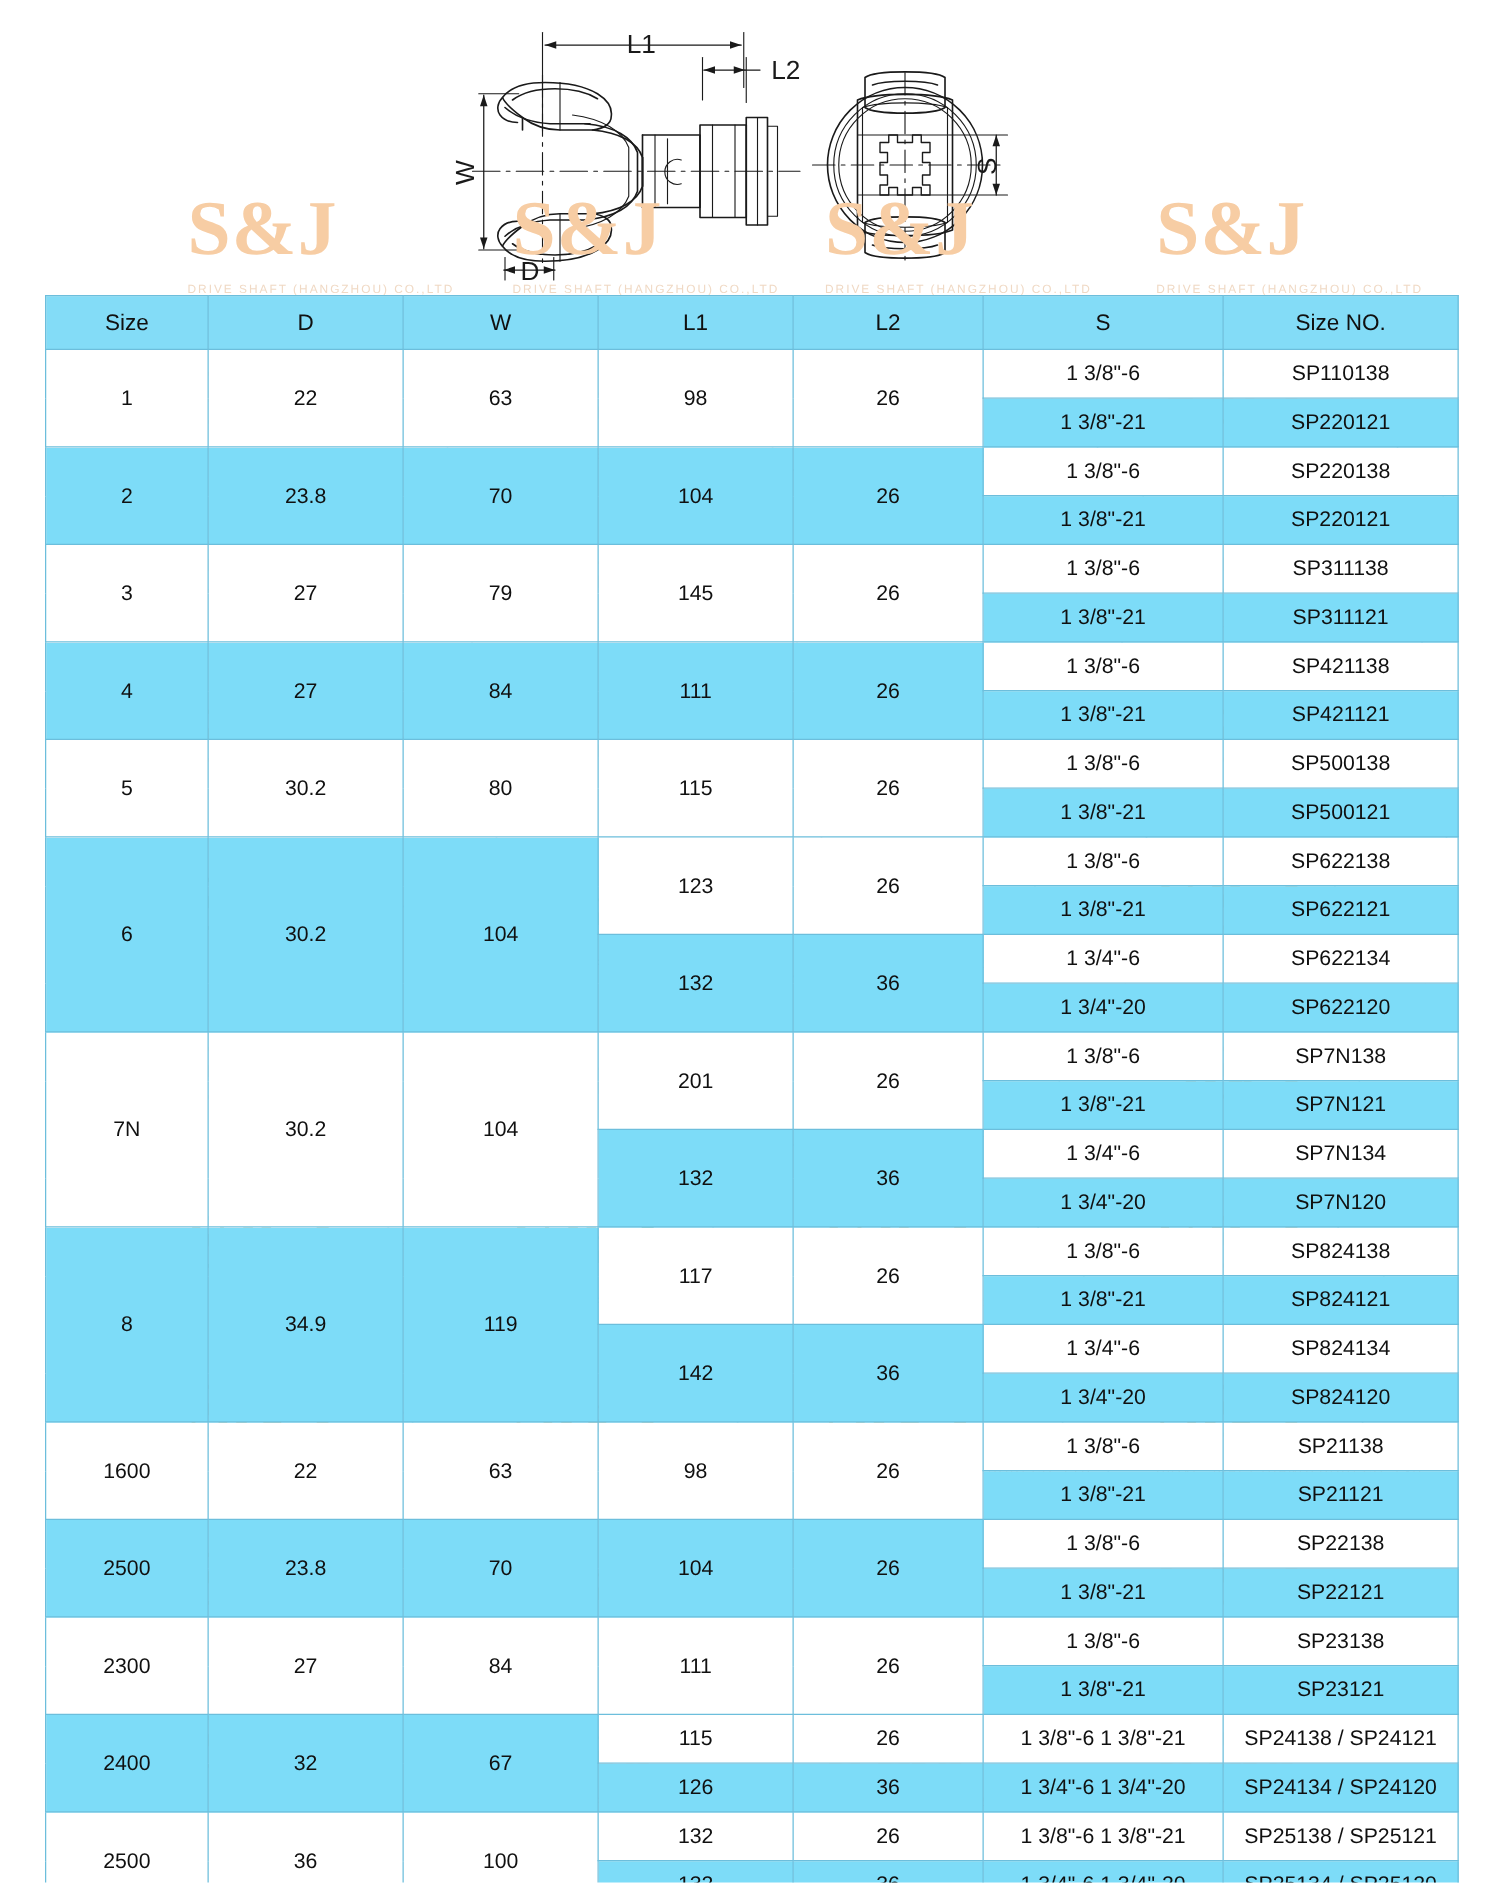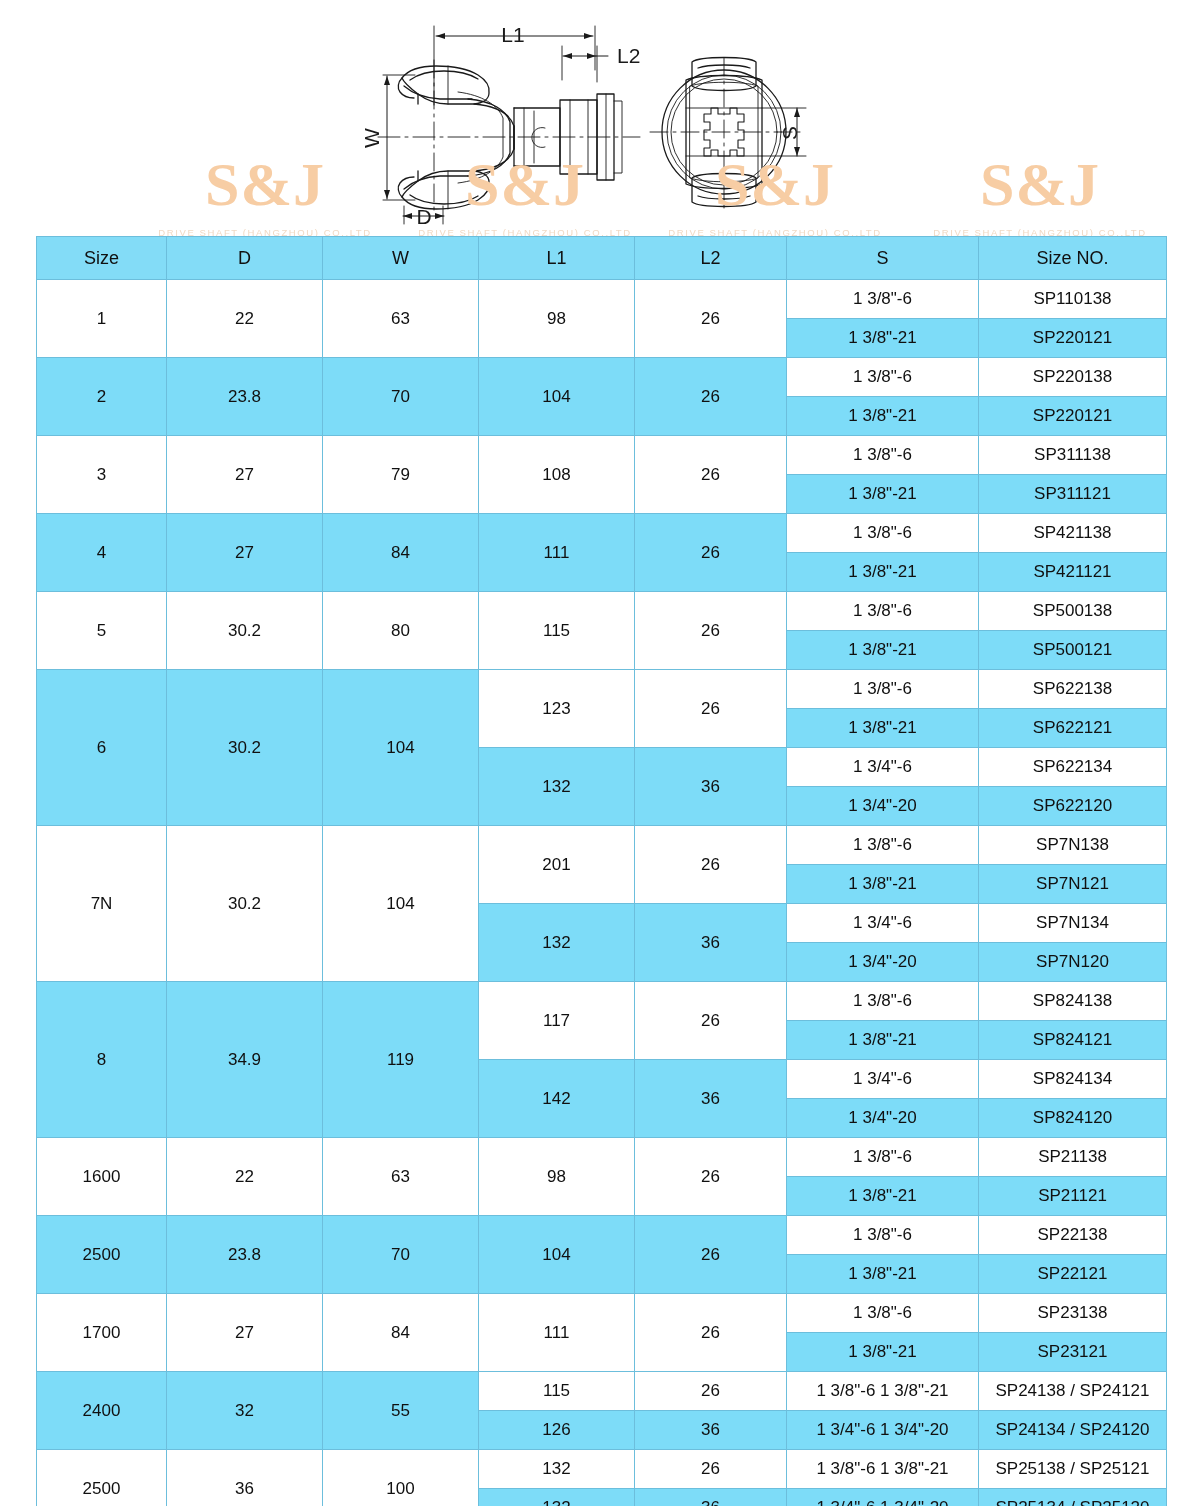--- a/index.html
+++ b/index.html
@@ -11,21 +11,21 @@
     overflow:hidden;
   }
 
   
   #watermark-layer{
     position:absolute;left:0;top:0;width:1200px;height:1506px;
     pointer-events:none;z-index:5;
   }
   .wm{
     position:absolute;
-    text-align:center;
+    text-align:left;
     width:230px;
     transform:translate(-50%,-50%);
     user-select:none;
   }
   .wm .wm-main{
     font-family:"Liberation Serif", serif;
     font-size:62px;
     font-weight:700;
     color:#f7cda4;
     line-height:1;
@@ -453,21 +453,21 @@
         <td class="white">SP220138</td>
       </tr>
       <tr>
         <td class="blue">1 3/8"-21</td>
         <td class="blue">SP220121</td>
       </tr>
       <tr>
         <td class="grp-top white" rowspan="2">3</td>
         <td class="grp-top white" rowspan="2">27</td>
         <td class="grp-top white" rowspan="2">79</td>
-        <td class="white" rowspan="2">108</td>
+        <td class="white" rowspan="2">145</td>
         <td class="white" rowspan="2">26</td>
         <td class="white">1 3/8"-6</td>
         <td class="white">SP311138</td>
       </tr>
       <tr>
         <td class="blue">1 3/8"-21</td>
         <td class="blue">SP311121</td>
       </tr>
       <tr>
         <td class="grp-top blue" rowspan="2">4</td>
@@ -584,36 +584,36 @@
         <td class="blue" rowspan="2">104</td>
         <td class="blue" rowspan="2">26</td>
         <td class="white">1 3/8"-6</td>
         <td class="white">SP22138</td>
       </tr>
       <tr>
         <td class="blue">1 3/8"-21</td>
         <td class="blue">SP22121</td>
       </tr>
       <tr>
-        <td class="grp-top white" rowspan="2">1700</td>
+        <td class="grp-top white" rowspan="2">2300</td>
         <td class="grp-top white" rowspan="2">27</td>
         <td class="grp-top white" rowspan="2">84</td>
         <td class="white" rowspan="2">111</td>
         <td class="white" rowspan="2">26</td>
         <td class="white">1 3/8"-6</td>
         <td class="white">SP23138</td>
       </tr>
       <tr>
         <td class="blue">1 3/8"-21</td>
         <td class="blue">SP23121</td>
       </tr>
       <tr>
         <td class="grp-top blue" rowspan="2">2400</td>
         <td class="grp-top blue" rowspan="2">32</td>
-        <td class="grp-top blue" rowspan="2">55</td>
+        <td class="grp-top blue" rowspan="2">67</td>
         <td class="white">115</td>
         <td class="white">26</td>
         <td class="white">1 3/8"-6  1 3/8"-21</td>
         <td class="white">SP24138 / SP24121</td>
       </tr>
       <tr>
         <td class="blue">126</td>
         <td class="blue">36</td>
         <td class="blue">1 3/4"-6  1 3/4"-20</td>
         <td class="blue">SP24134 / SP24120</td>

